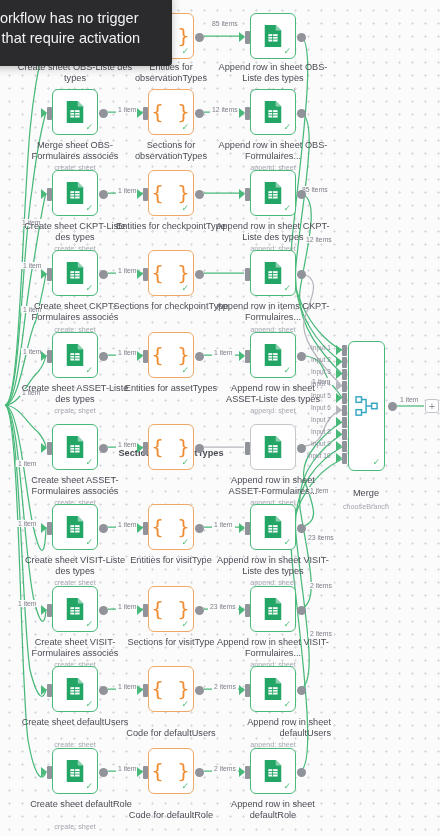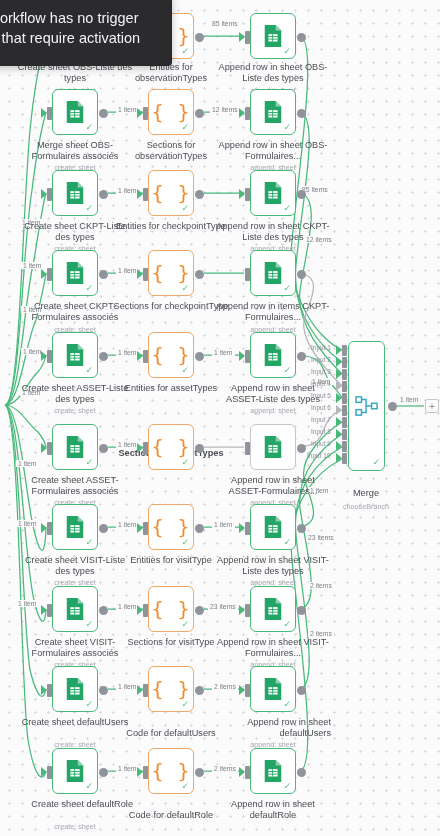--- a/index.html
+++ b/index.html
@@ -593,21 +593,21 @@
     <span class="port-in arrow"></span>
     <svg class="sheet-ico" viewBox="0 0 24 26">
         <path d="M3 1h12l6 6v18H3z" fill="#23a566"></path>
         <path d="M15 1l6 6h-6z" fill="#8ed1b1"></path>
         <rect x="7" y="11" width="10" height="8" fill="#fff"></rect>
         <path d="M7 13.6h10M7 16.4h10M11.6 11v8" stroke="#23a566" stroke-width="1"></path>
       </svg>
     <span class="tick">✓</span>
     <span class="port-out"></span>
   </div>
-  <div class="node-label" style="left:17px;top:799px;text-align:right;">Create sheet defaultRole</div>
+  <div class="node-label" style="left:23px;top:799px;">Create sheet defaultRole</div>
   <div class="node-sub" style="left:17px;top:822px;">create: sheet</div>
   <div class="node-label" style="left:113px;top:810px;">Code for defaultRole</div>
   <div class="node-label" style="left:215px;top:799px;">Append row in sheet defaultRole</div>
   <div class="edge-badge" style="left:116px;top:765px;">1 item</div>
   <div class="edge-badge" style="left:212px;top:765px;">2 items</div>
 
   <div class="edge-badge" style="left:20px;top:219px;">1 item</div>
   <div class="edge-badge" style="left:21px;top:262px;">1 item</div>
   <div class="edge-badge" style="left:21px;top:306px;">1 item</div>
   <div class="edge-badge" style="left:21px;top:348px;">1 item</div>

